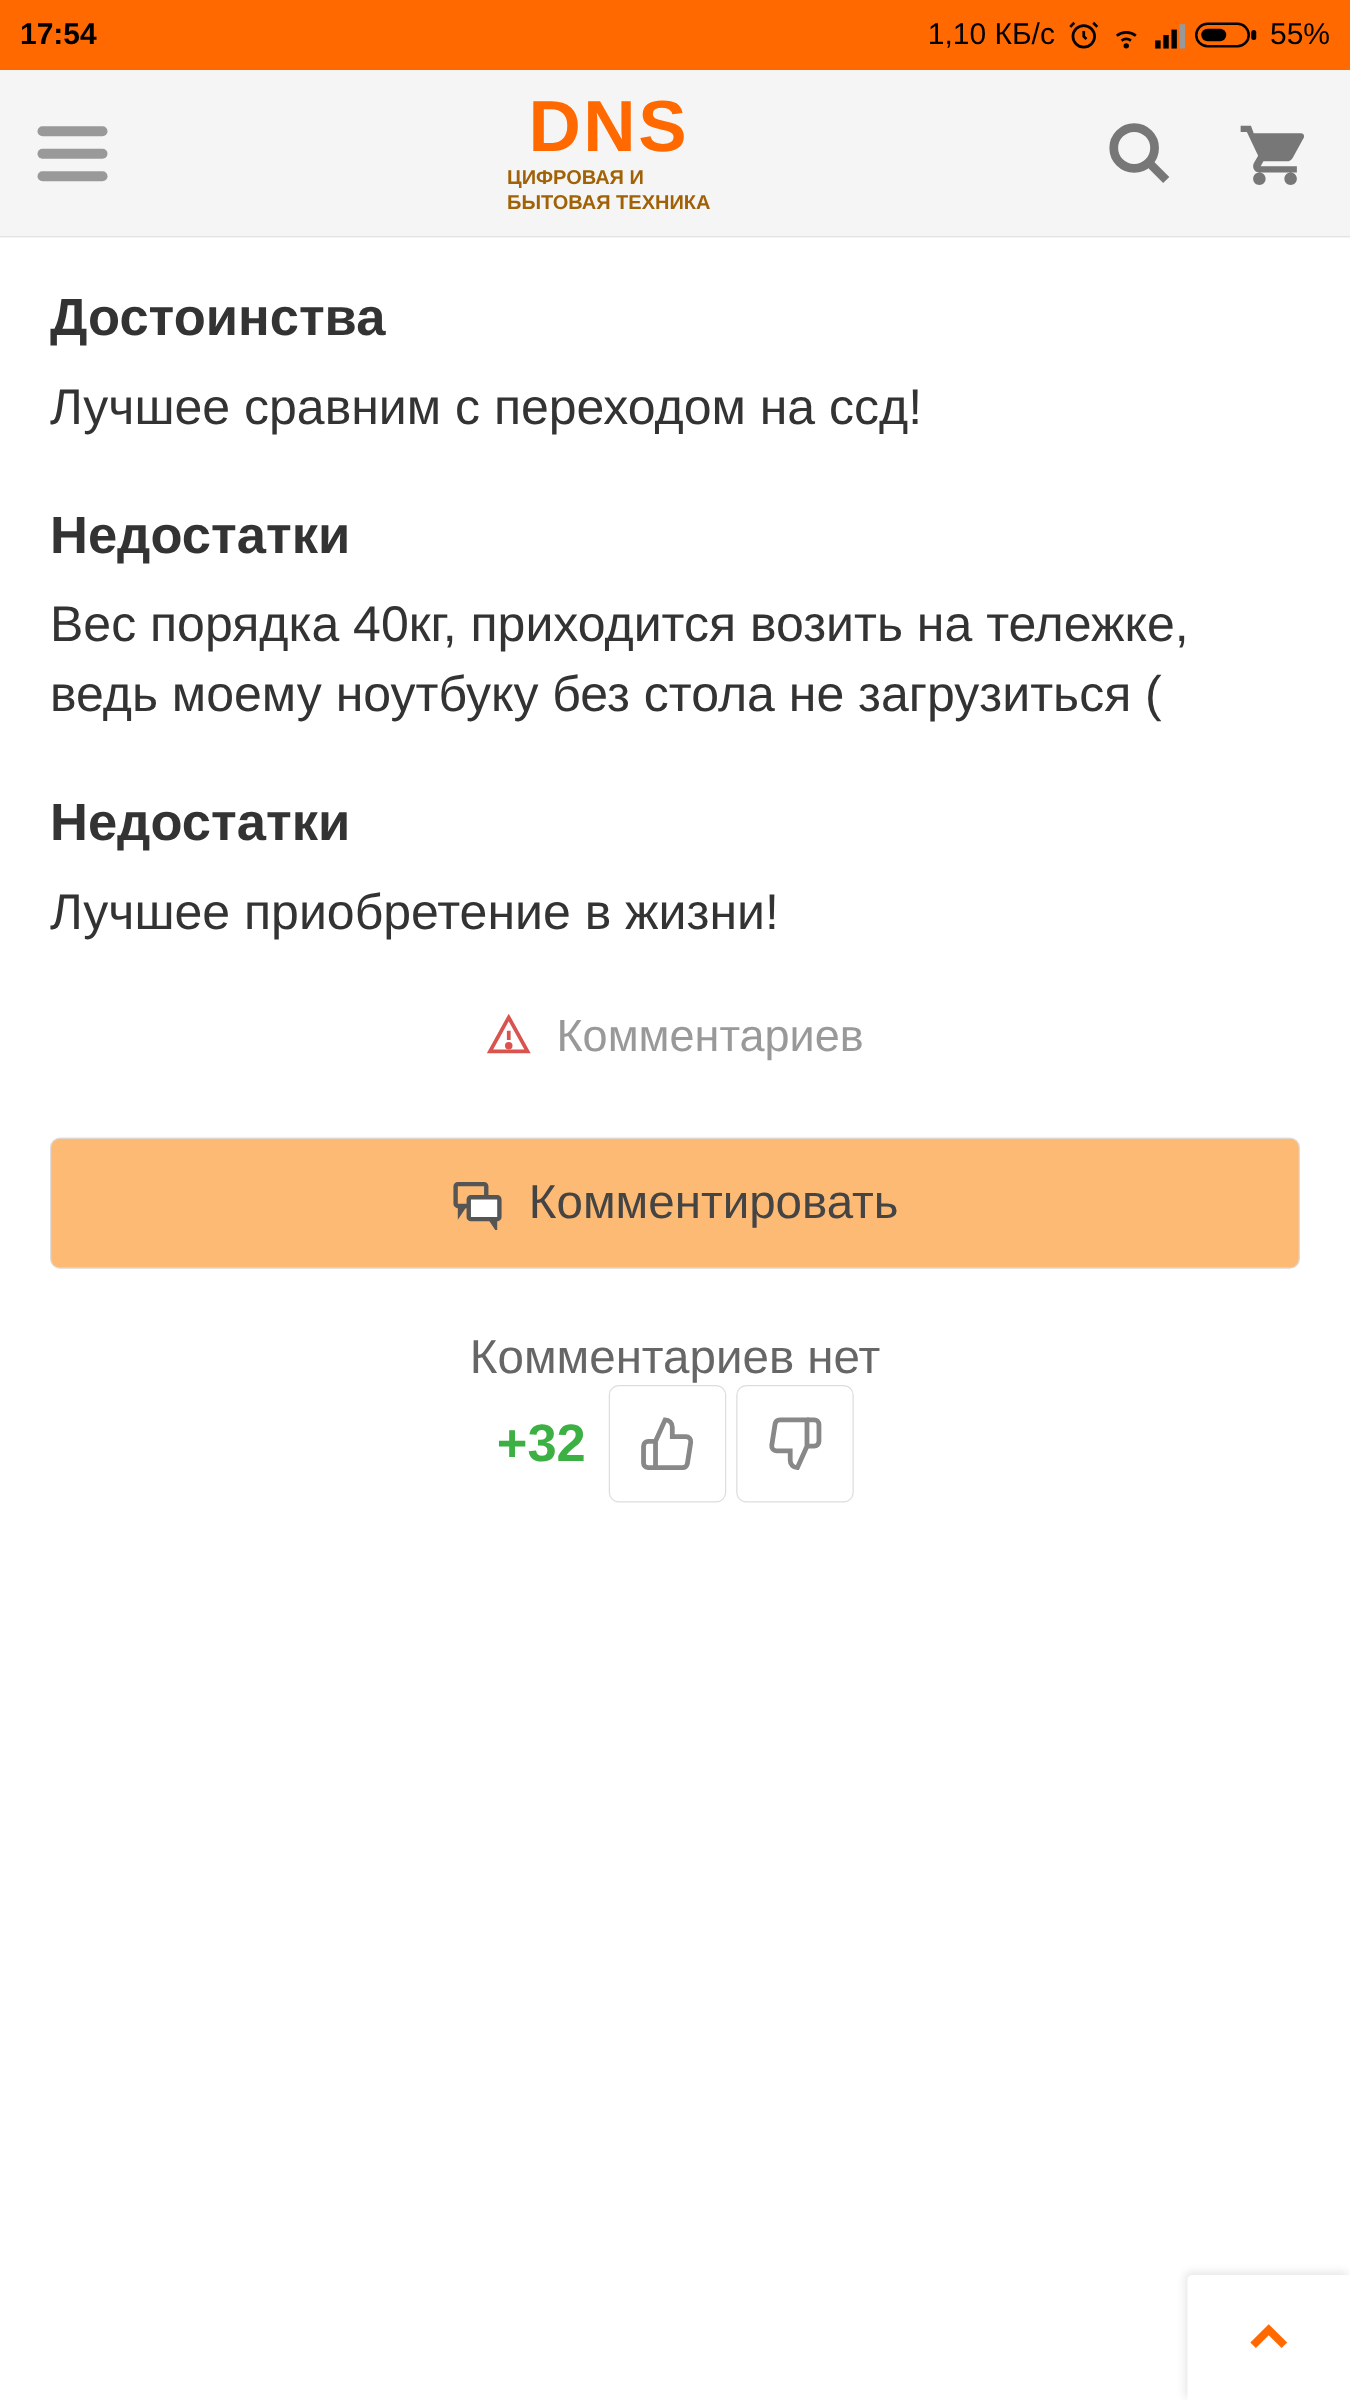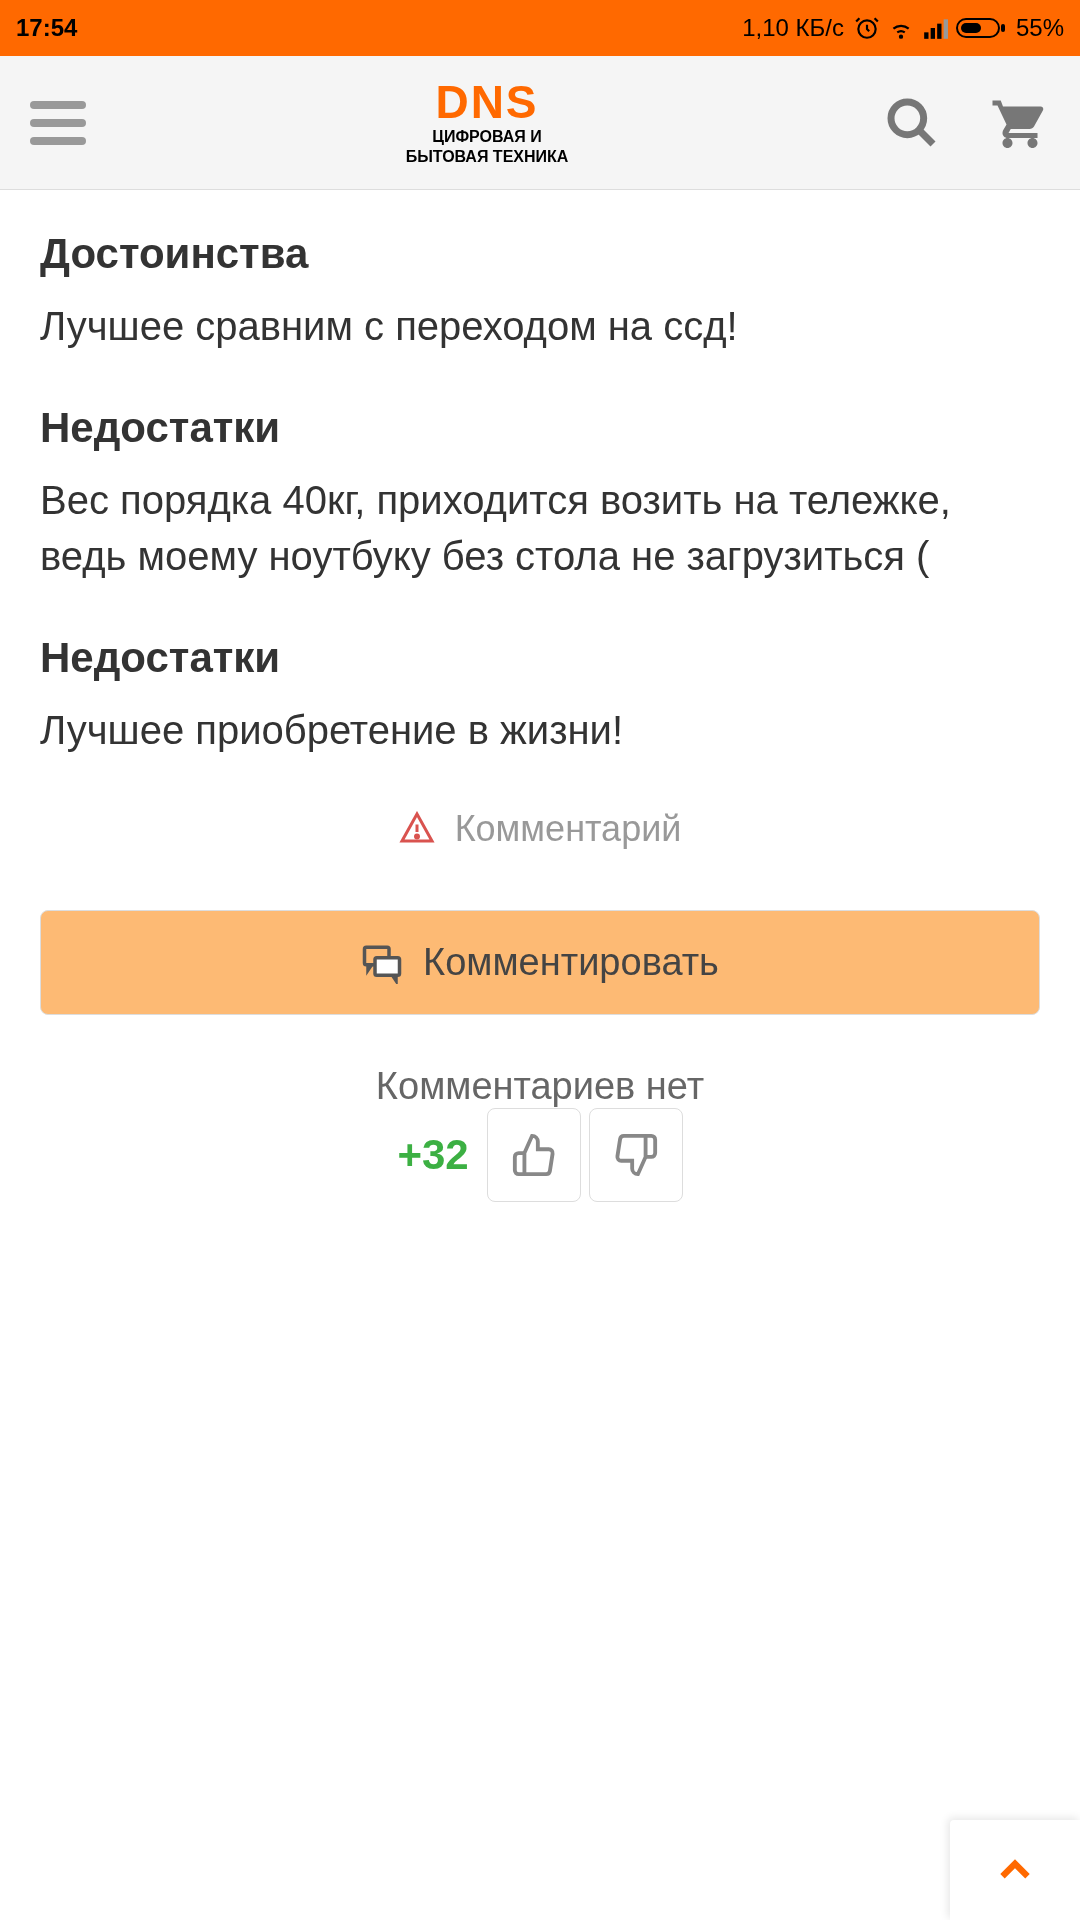--- a/index.html
+++ b/index.html
@@ -62,31 +62,31 @@
       height: 8px;
       background: #999;
       border-radius: 4px;
     }
     .logo {
       display: flex;
       flex-direction: column;
       align-items: center;
     }
     .logo-text {
-      font-size: 46px;
+      font-size: 58px;
       font-weight: 900;
       color: #ff6900;
       letter-spacing: 2px;
       line-height: 1;
     }
     .logo-subtitle {
       font-size: 16px;
       font-weight: 700;
-      color: #000000;
-      text-align: center;
+      color: #a16207;
+      text-align: left;
       line-height: 1.2;
       margin-top: 2px;
     }
     .header-icons {
       display: flex;
       gap: 50px;
       align-items: center;
     }
     .content {
       background: #fff;
@@ -253,21 +253,21 @@
     <div class="section-title">Недостатки</div>
     <div class="section-text">Лучшее приобретение в жизни!</div>
   </div>
 
   <div class="report-link">
     <svg width="36" height="36" viewBox="0 0 24 24" fill="none" stroke="#d9534f" stroke-width="2">
         <path d="M12 2L2 20h20L12 2z"></path>
         <line x1="12" y1="9" x2="12" y2="14"></line>
         <circle cx="12" cy="17" r="1" fill="#d9534f"></circle>
       </svg>
-    <span class="report-text">Комментарий</span>
+    <span class="report-text">Комментариев</span>
   </div>
 
   <button class="comment-btn">
     <svg width="42" height="42" viewBox="0 0 24 24" fill="none" stroke="#555" stroke-width="2">
         <rect x="2" y="3" width="14" height="10" rx="1"></rect>
         <path d="M6 13l-2 3v-3"></path>
         <rect x="8" y="9" width="14" height="10" rx="1" fill="#fff"></rect>
         <path d="M18 19l2 3v-3"></path>
       </svg>
     <span class="comment-btn-text">Комментировать</span>

